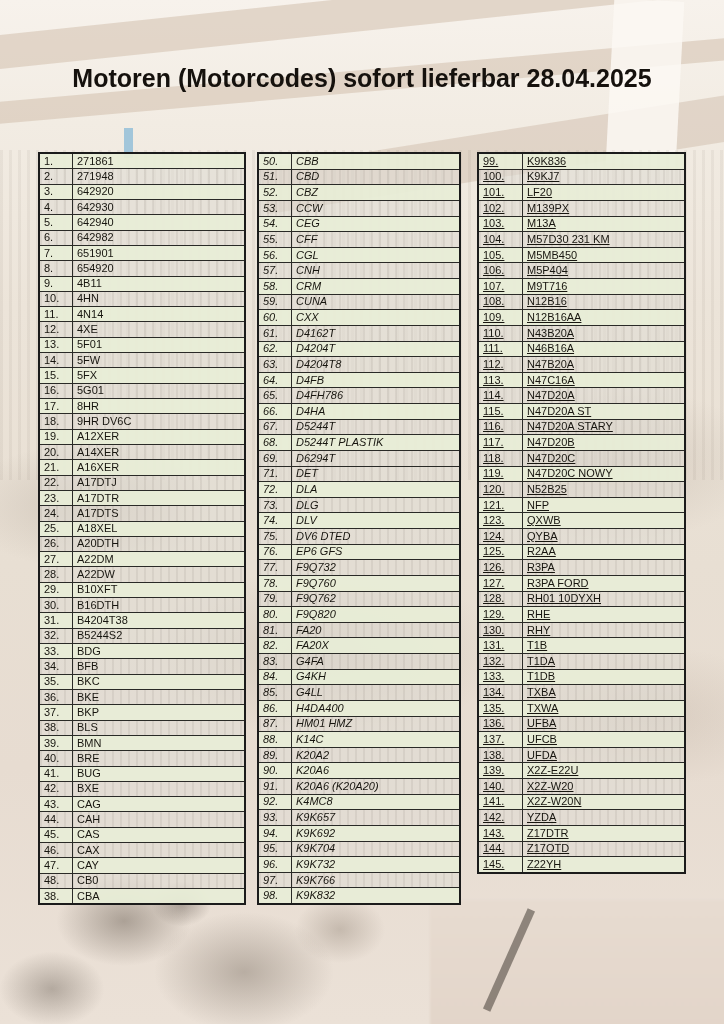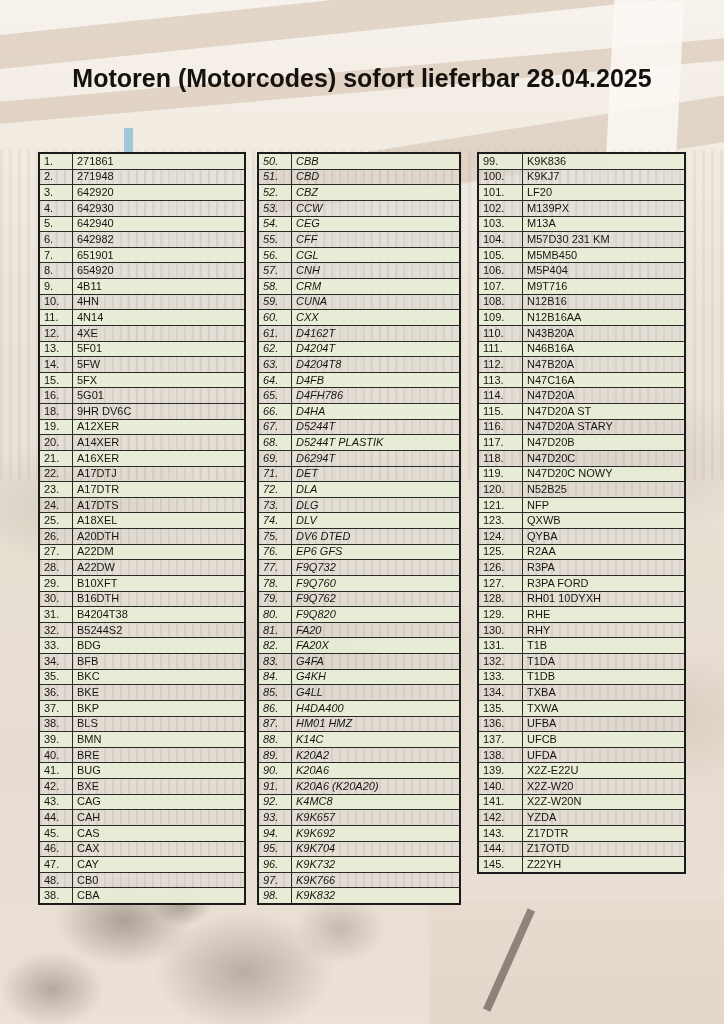--- a/index.html
+++ b/index.html
@@ -48,21 +48,21 @@
     position:absolute; display:flex; flex-direction:column;
     border:2px solid #1b1b1b; box-sizing:border-box;
     font-size:11px; color:#17150f;
   }
   .t1{left:38px; top:152px; width:208px; height:753px;}
   .t2{left:257px; top:152px; width:204px; height:753px;font-style:italic;}
   .t3{left:477px; top:152px; width:209px; height:722px;}
   .trow{flex:1; display:grid; border-top:1px solid #2a2a27; min-height:0;}
   .trow:first-child{border-top:none;}
   .t1 .trow, .t2 .trow{grid-template-columns:33px 1fr;}
-  .t3 .trow{grid-template-columns:44px 1fr;}
+  .t3 .trow{grid-template-columns:44px 1fr;text-decoration:underline;}
   .trow.odd{background:rgba(232,237,215,0.94);}
   .trow.even{background:rgba(223,220,212,0.60);
     background-image:repeating-linear-gradient(90deg, rgba(110,100,92,0.10) 0 2px, rgba(0,0,0,0) 2px 8px);}
   .cell{display:flex; align-items:center; padding-left:4px; overflow:hidden; white-space:nowrap; line-height:1;}
   .cell.num{border-right:1px solid #2a2a27;}
 </style>
 </head>
 <body>
 
 <div class="page">
@@ -140,20 +140,24 @@
         <div class="cell code">5FW</div>
       </div>
       <div class="trow odd">
         <div class="cell num">15.</div>
         <div class="cell code">5FX</div>
       </div>
       <div class="trow even">
         <div class="cell num">16.</div>
         <div class="cell code">5G01</div>
       </div>
+      <div class="trow odd">
+        <div class="cell num">17.</div>
+        <div class="cell code">8HR</div>
+      </div>
       <div class="trow even">
         <div class="cell num">18.</div>
         <div class="cell code">9HR DV6C</div>
       </div>
       <div class="trow odd">
         <div class="cell num">19.</div>
         <div class="cell code">A12XER</div>
       </div>
       <div class="trow even">
         <div class="cell num">20.</div>

